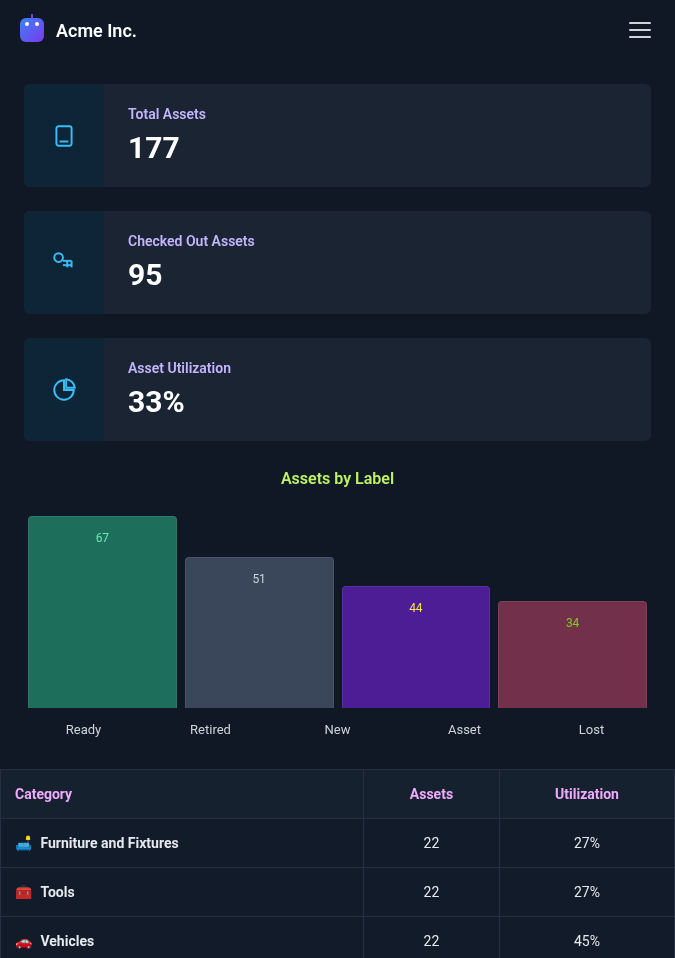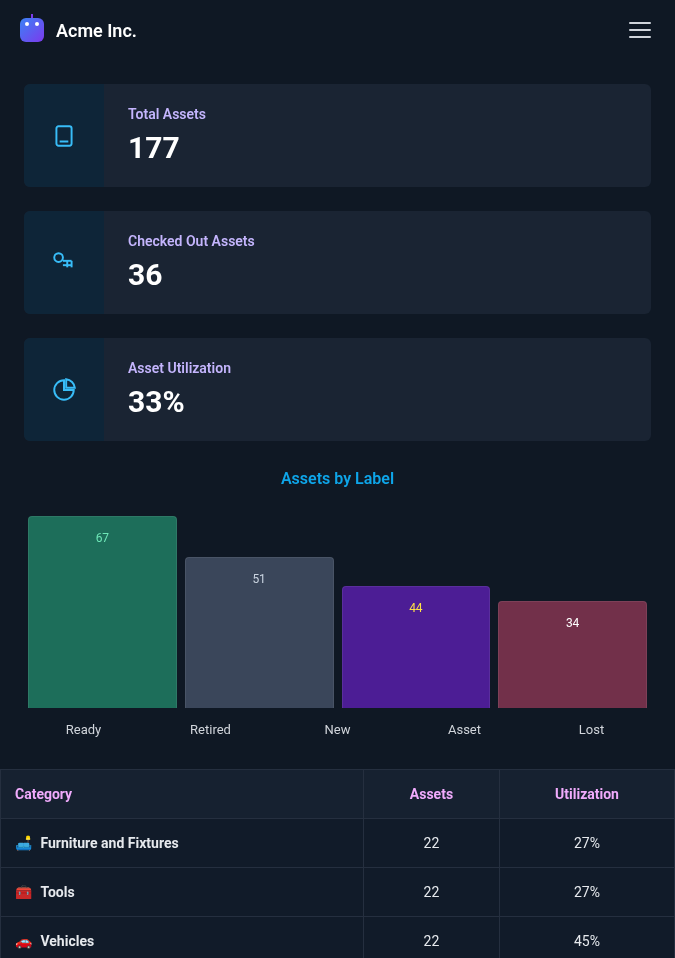--- a/index.html
+++ b/index.html
@@ -48,21 +48,21 @@
   }
   .stat-icon-box {
     width:80px;
     display:flex; align-items:center; justify-content:center;
     background:#0e2538;
   }
   .stat-body { flex:1; padding:22px 24px; }
   .stat-label { font-size:14px; font-weight:600; color:#c4b5fd; margin-bottom:8px; }
   .stat-value { font-size:30px; font-weight:700; color:#fff; }
 
-  .chart-title { text-align:center; font-size:16px; font-weight:600; color:#0ea5e9; margin:28px 0 20px; }
+  .chart-title { text-align:center; font-size:16px; font-weight:600; color:#bef264; margin:28px 0 20px; }
   .bars { display:flex; gap:8px; align-items:flex-end; height:200px; padding:0 4px; }
   .bar-col { flex:1; display:flex; flex-direction:column; align-items:flex-end; }
   .bar {
     width:100%;
     border-radius:4px 4px 0 0;
     display:flex; justify-content:center;
     padding-top:14px;
     font-size:12px;
     border:1px solid rgba(255,255,255,0.08);
     border-bottom:none;
@@ -117,21 +117,21 @@
       <svg width="26" height="26" viewBox="0 0 24 24" fill="none" stroke="#38bdf8" stroke-width="1.8">
         <circle cx="7" cy="7" r="4"></circle>
         <line x1="11" y1="10" x2="19" y2="10"></line>
         <line x1="11" y1="14" x2="19" y2="14"></line>
         <line x1="15" y1="10" x2="15" y2="16"></line>
         <line x1="19" y1="10" x2="19" y2="16"></line>
       </svg>
     </div>
     <div class="stat-body">
       <div class="stat-label">Checked Out Assets</div>
-      <div class="stat-value">36</div>
+      <div class="stat-value">95</div>
     </div>
   </div>
 
   <div class="stat-card">
     <div class="stat-icon-box">
       <svg width="26" height="26" viewBox="0 0 24 24" fill="none" stroke="#38bdf8" stroke-width="1.8">
         <path d="M12 3 A9 9 0 1 0 21 12 L12 12 Z"></path>
         <path d="M14 2 A9 9 0 0 1 22 10 L14 10 Z"></path>
       </svg>
     </div>
@@ -147,21 +147,21 @@
       <div class="bar-col">
         <div class="bar" style="height: 192.286px; background: rgb(29, 110, 90); color: rgb(110, 231, 183);">67</div>
       </div>
       <div class="bar-col">
         <div class="bar" style="height: 151.143px; background: rgb(58, 70, 90); color: rgb(203, 213, 225);">51</div>
       </div>
       <div class="bar-col">
         <div class="bar" style="height: 122px; background: #4c1d95; color: rgb(253, 224, 71);">44</div>
       </div>
       <div class="bar-col">
-        <div class="bar" style="height: 107.429px; background: rgb(114, 48, 74); color: #ffffff;">34</div>
+        <div class="bar" style="height: 107.429px; background: rgb(114, 48, 74); color: #84cc16;">34</div>
       </div>
     </div>
   <div class="bar-labels" id="bar-labels">
       <div class="bar-label-item">Ready</div>
       <div class="bar-label-item">Retired</div>
       <div class="bar-label-item">New</div>
       <div class="bar-label-item">Asset</div>
       <div class="bar-label-item">Lost</div>
     </div>
 

